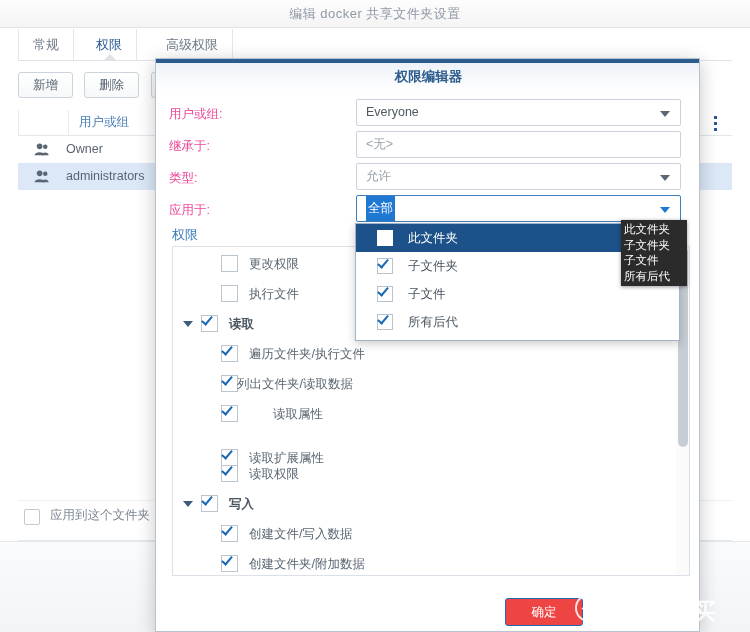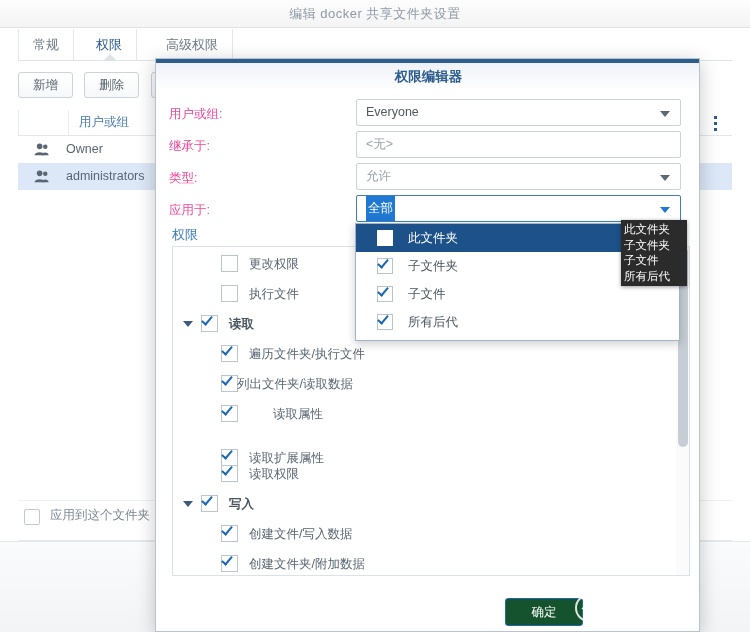--- a/index.html
+++ b/index.html
@@ -409,21 +409,21 @@
           <span class="tick"></span>
         </span>
       <span class="p-lab" style="left:76px;">创建文件夹/附加数据</span>
     </div>
 
     <div class="scroll-track">
       <div class="scroll-thumb"></div>
     </div>
   </div>
 
-  <div style="position:absolute;left:505px;top:598px;width:78px;height:28px;background:#14532d;border:1px solid #2269b4;border-radius:3px;color:#fff;font-size:12.5px;text-align:center;line-height:26px;z-index:20;">确定</div>
+  <div style="position:absolute;left:505px;top:598px;width:78px;height:28px;background:#ef4444;border:1px solid #2269b4;border-radius:3px;color:#fff;font-size:12.5px;text-align:center;line-height:26px;z-index:20;">确定</div>
 
   <div class="dd-list">
     <div class="dd-item sel">
       <span class="dd-cb">
           <span class="tick"></span>
         </span>
       <span>此文件夹</span>
     </div>
     <div class="dd-item">
       <span class="dd-cb">
@@ -447,15 +447,16 @@
 
   <div class="tip">
     <div>此文件夹</div>
     <div>子文件夹</div>
     <div>子文件</div>
     <div>所有后代</div>
   </div>
 
   <div class="wm">
     <div class="wm-badge">值</div>
+    <div class="wm-text">什么值得买</div>
   </div>
 
 </div>
 
 </body></html>

